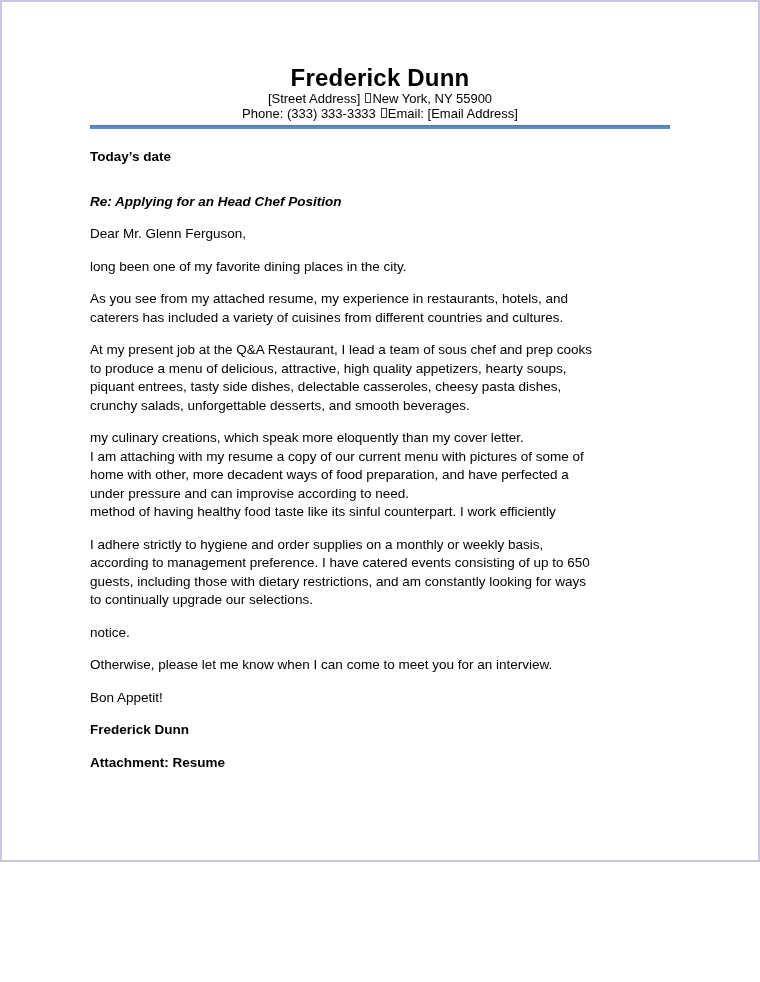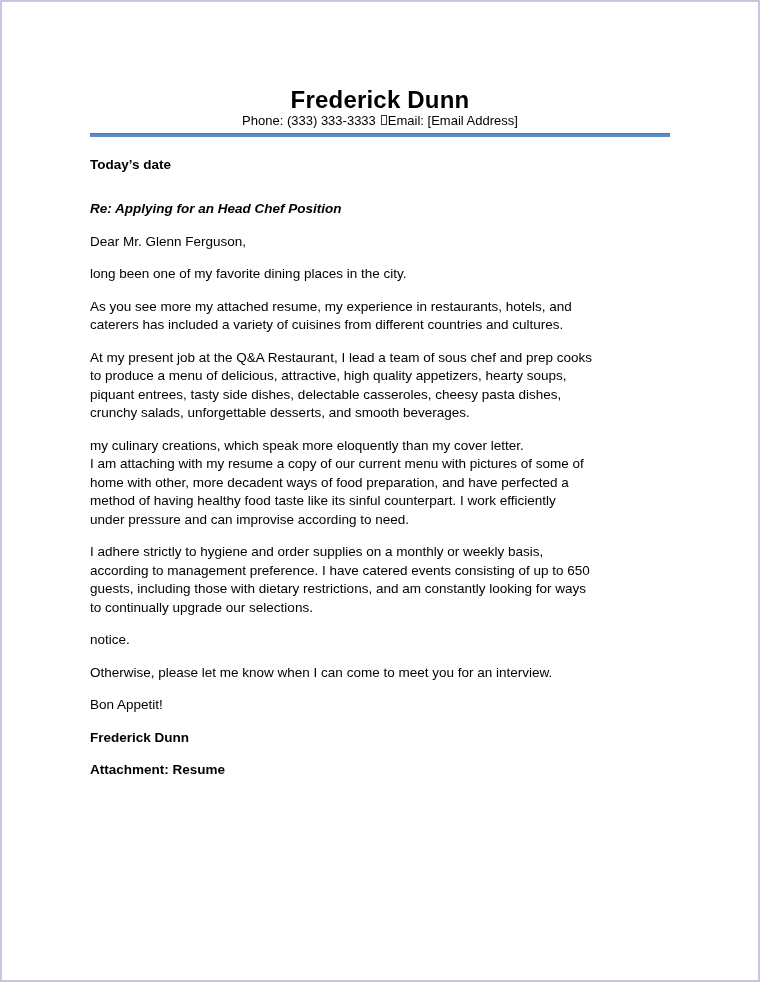--- a/index.html
+++ b/index.html
@@ -3,24 +3,24 @@
 <meta charset="utf-8">
 <style>
   :root{
     --page-border-color:#c8c6e0;
     --rule-color:#5b8ac5;
     --text-color:#000000;
   }
   html,body{margin:0;padding:0;background:#ffffff;}
   .page{
     box-sizing:border-box;
-    width:760px;height:982px;
+    width:760px;height:862px;
     border:2px solid var(--page-border-color);
     background:#ffffff;
-    padding:84px 88px 0 88px;
+    padding:62px 88px 0 88px;
     font-family:"Liberation Sans","DejaVu Sans",sans-serif;
     color:var(--text-color);
     font-size:13.5px;
     line-height:18.5px;
   }
   .name{
     margin:0;
     font-size:24px;
     line-height:28px;
     font-weight:bold;
@@ -59,56 +59,59 @@
   .ln{white-space:nowrap;}
   .bold{font-weight:bold;}
 </style>
 </head>
 <body>
 
 <div class="page">
 
   <h1 class="name">Frederick Dunn</h1>
 
+  <div class="hline">
+    <span>[Street Address]</span><span class="tofu"></span><span>New York, NY 55900</span>
+  </div>
 
   <div class="hline">
     <span>Phone: (333) 333-3333</span><span class="tofu"></span><span>Email: [Email Address]</span>
   </div>
 
   <div class="rule"></div>
 
   <div class="date-line">Today’s date</div>
 
 
   <div class="subject">Re: Applying for an Head Chef Position</div>
 
   <p class="block">Dear Mr. Glenn Ferguson,</p>
 
   <p class="block">
     <span class="ln" style="display:block">long been one of my favorite dining places in the city.</span>
   </p>
 
   <p class="block">
-    <span class="ln" style="display:block">As you see more my attached resume, my experience in restaurants, hotels, and</span>
+    <span class="ln" style="display:block">As you see from my attached resume, my experience in restaurants, hotels, and</span>
     <span class="ln" style="display:block">caterers has included a variety of cuisines from different countries and cultures.</span>
   </p>
 
   <p class="block">
     <span class="ln" style="display:block">At my present job at the Q&amp;A Restaurant, I lead a team of sous chef and prep cooks</span>
     <span class="ln" style="display:block">to produce a menu of delicious, attractive, high quality appetizers, hearty soups,</span>
     <span class="ln" style="display:block">piquant entrees, tasty side dishes, delectable casseroles, cheesy pasta dishes,</span>
     <span class="ln" style="display:block">crunchy salads, unforgettable desserts, and smooth beverages.</span>
   </p>
 
   <p class="block">
     <span class="ln" style="display:block">my culinary creations, which speak more eloquently than my cover letter.</span>
     <span class="ln" style="display:block">I am attaching with my resume a copy of our current menu with pictures of some of</span>
     <span class="ln" style="display:block">home with other, more decadent ways of food preparation, and have perfected a</span>
+    <span class="ln" style="display:block">under pressure and can improvise according to need.</span>
     <span class="ln" style="display:block">method of having healthy food taste like its sinful counterpart. I work efficiently</span>
-    <span class="ln" style="display:block">under pressure and can improvise according to need.</span>
   </p>
 
   <p class="block">
     <span class="ln" style="display:block">I adhere strictly to hygiene and order supplies on a monthly or weekly basis,</span>
     <span class="ln" style="display:block">according to management preference. I have catered events consisting of up to 650</span>
     <span class="ln" style="display:block">guests, including those with dietary restrictions, and am constantly looking for ways</span>
     <span class="ln" style="display:block">to continually upgrade our selections.</span>
   </p>
 
   <p class="block">

